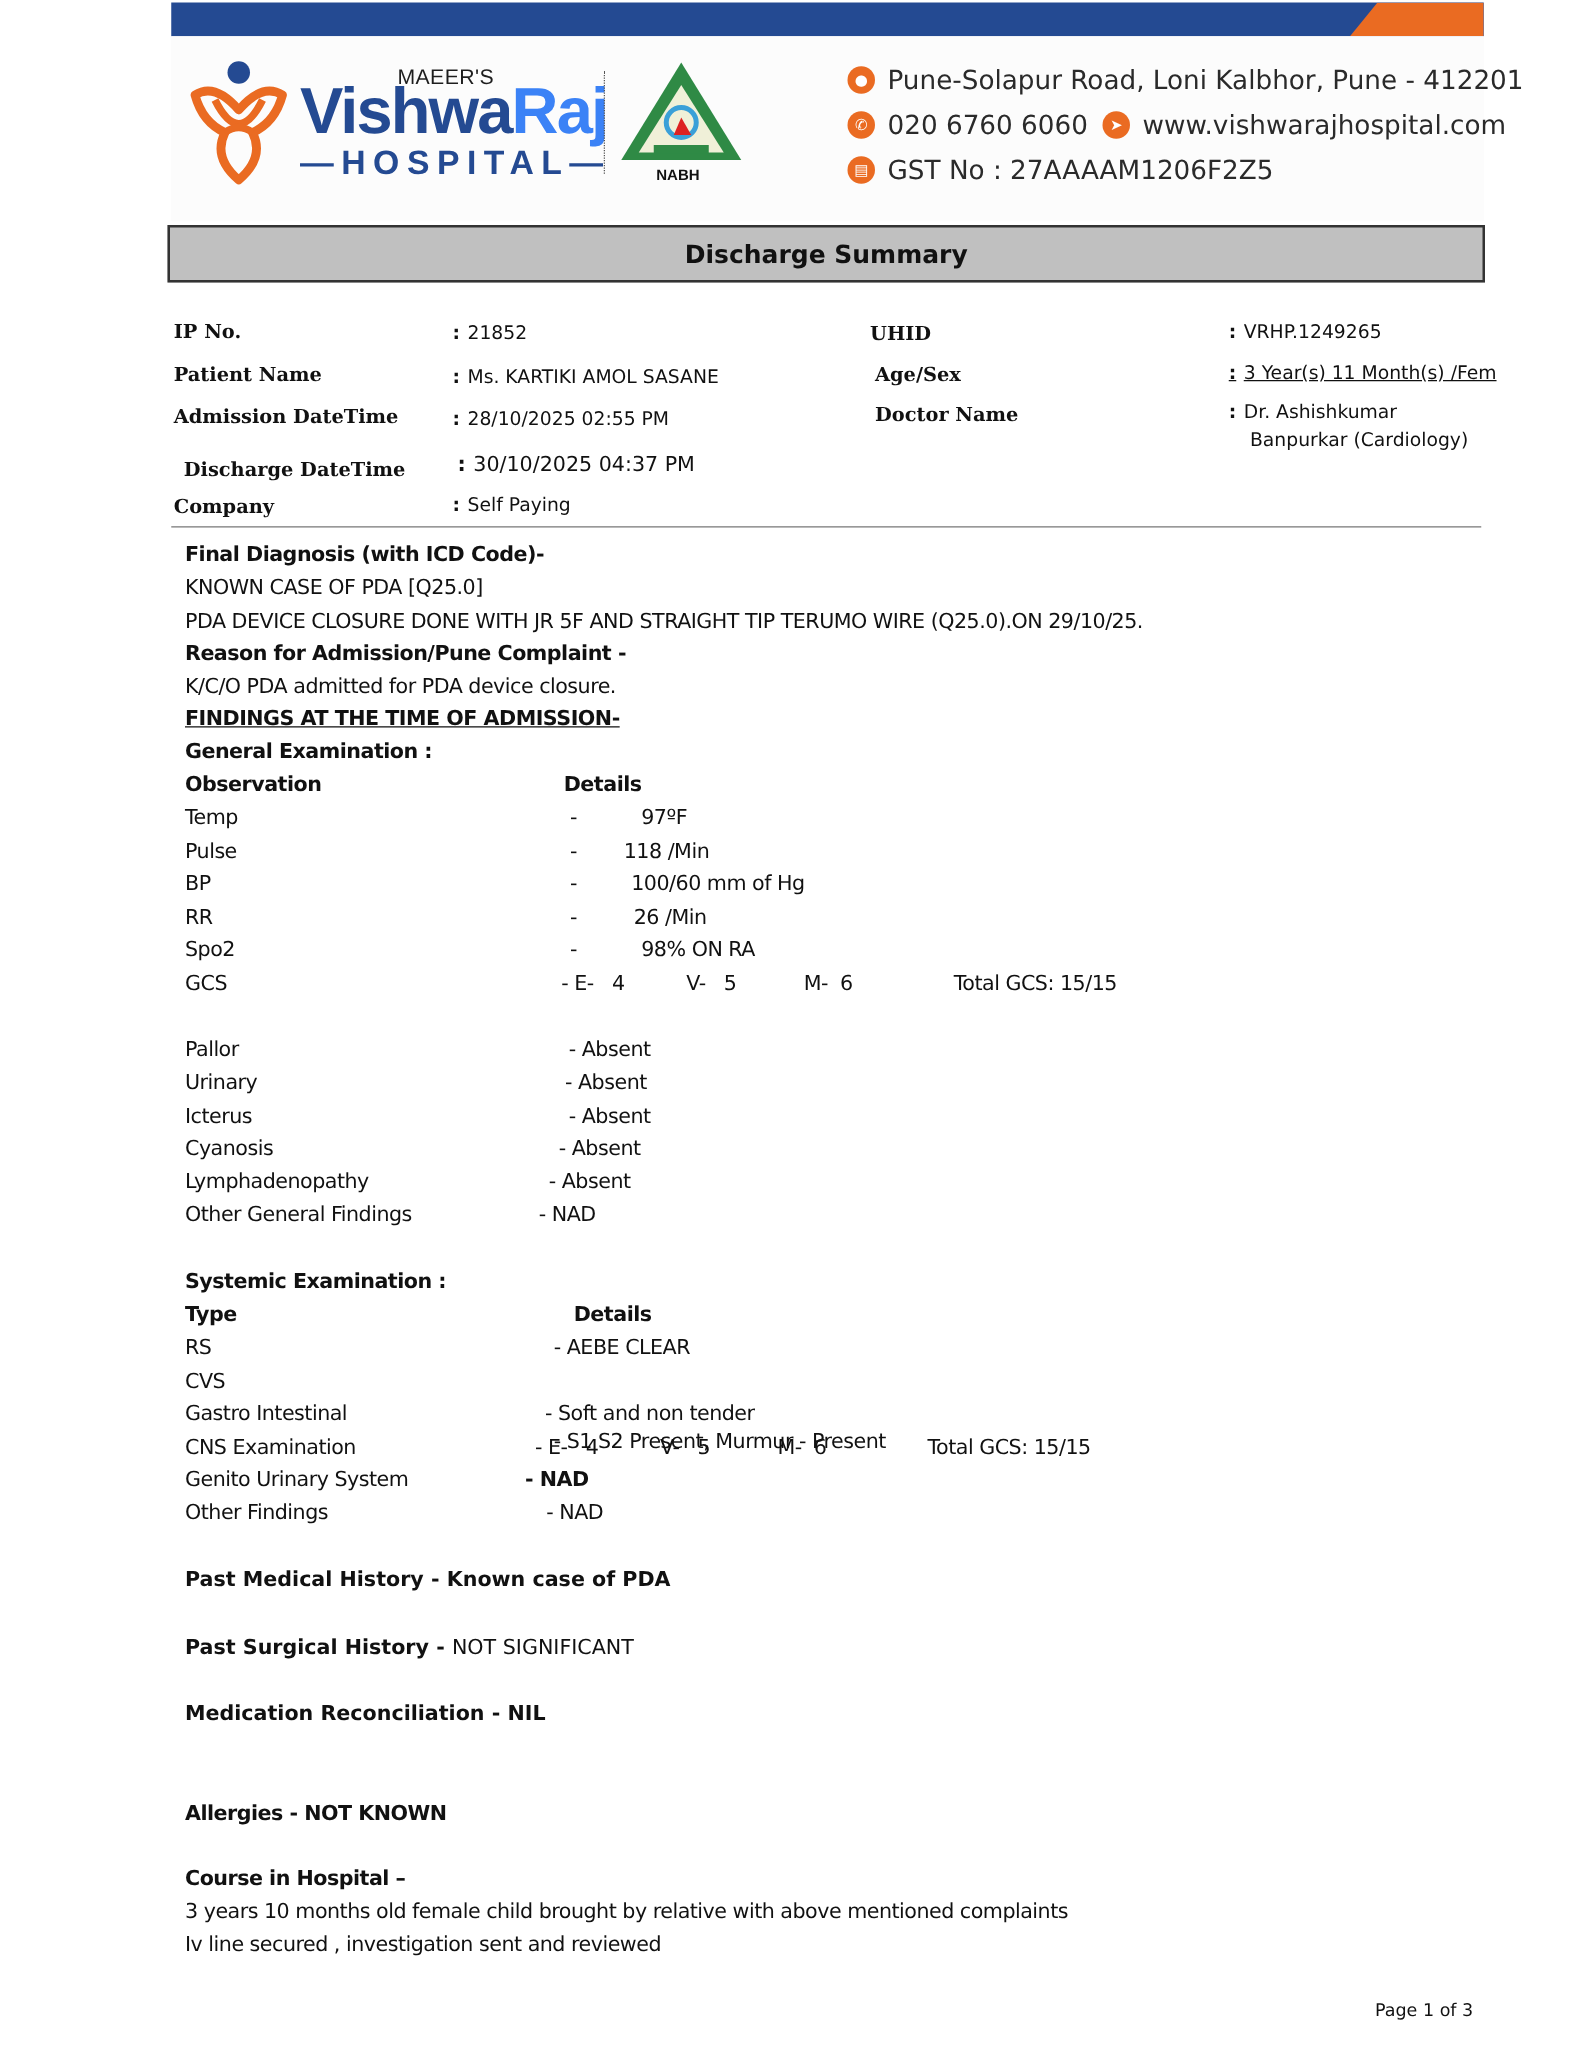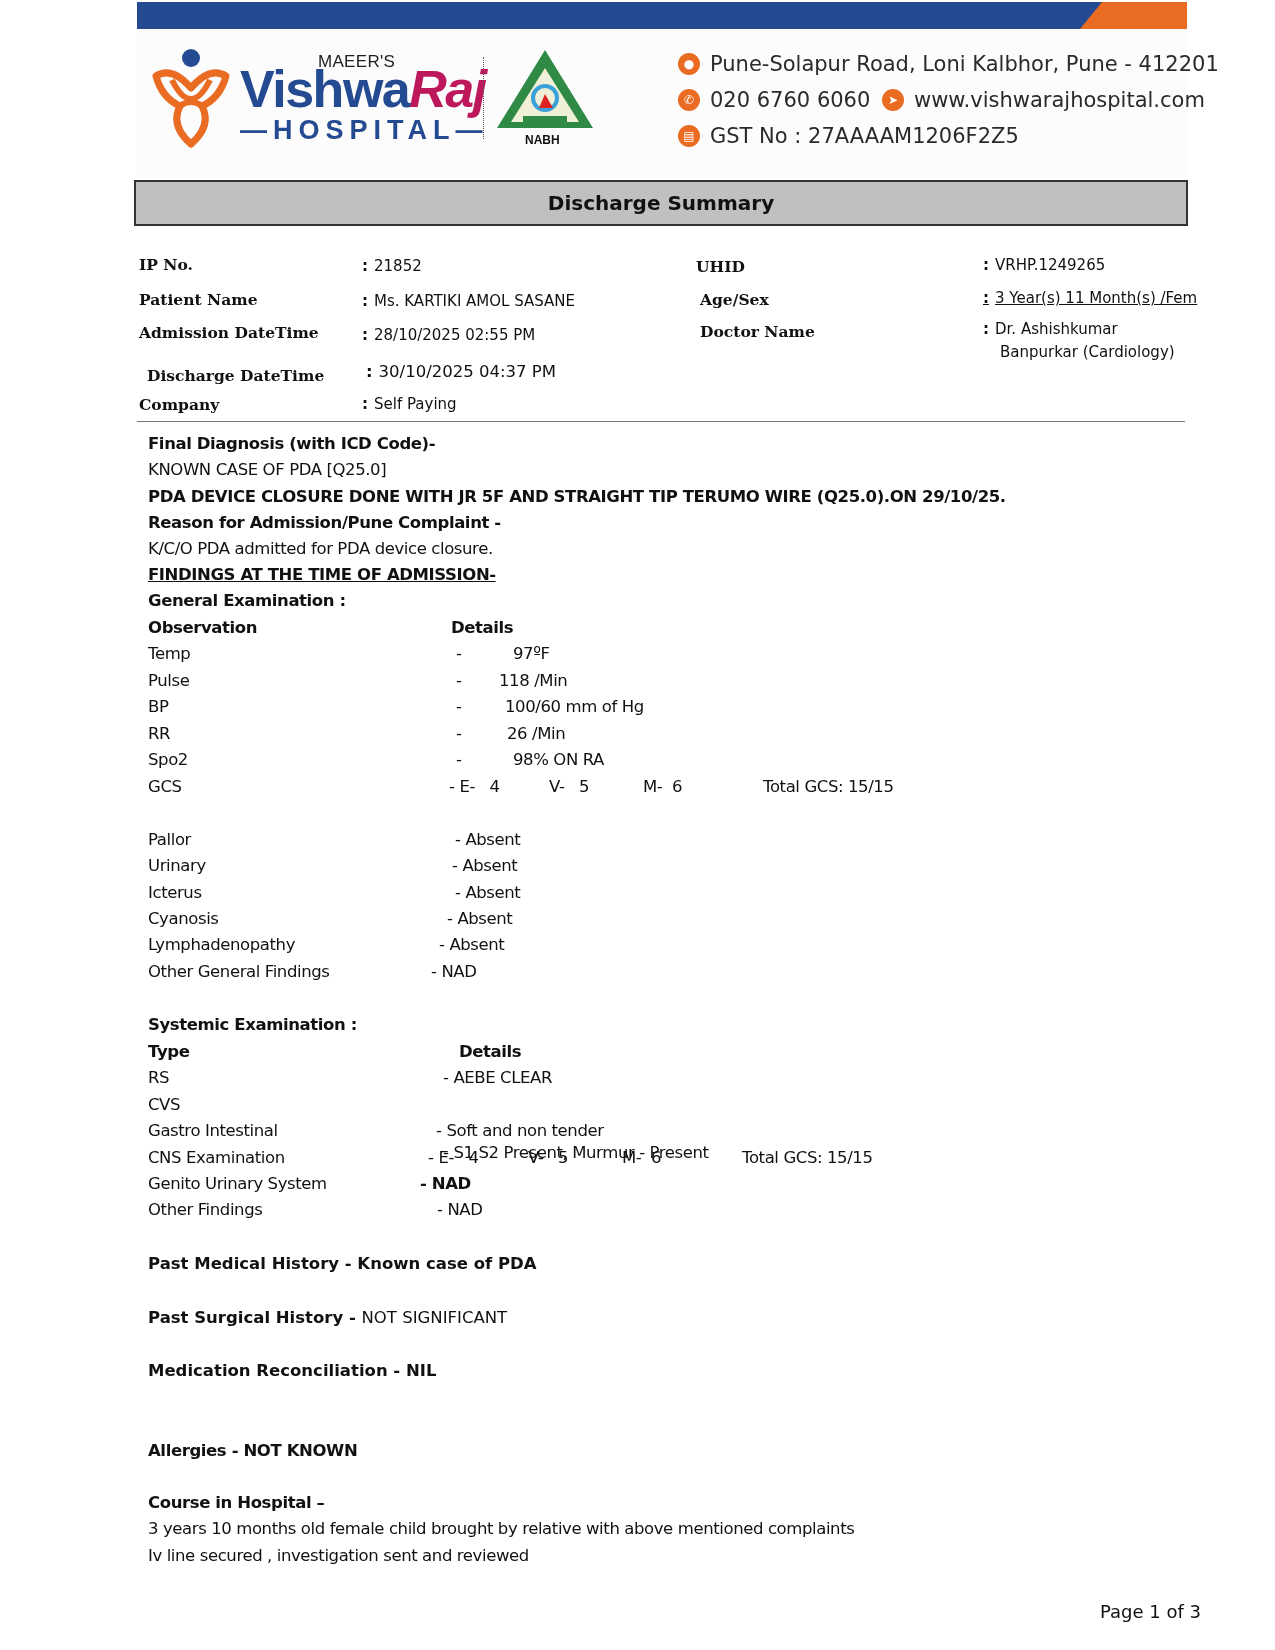--- a/index.html
+++ b/index.html
@@ -11,21 +11,21 @@
   .top-band { left: 137px; top: 2px; width: 1050px; height: 27px; background: #244a92; }
   .top-band-orange { left: 1080px; top: 2px; width: 107px; height: 27px; background: #ea6b22;
                      clip-path: polygon(22px 0, 100% 0, 100% 100%, 0 100%); }
   .header-area { left: 137px; top: 29px; width: 1050px; height: 148px; background: #fcfcfc; }
 
   
   .logo-mark { left: 150px; top: 48px; width: 82px; height: 100px; }
   .brand-maeers { left: 318px; top: 52px; font-family: "Liberation Sans", sans-serif; font-size: 17px; color: #1e1e1e; letter-spacing: 0.3px; }
   .brand-name { left: 240px; top: 60px; font-family: "Liberation Sans", sans-serif; font-weight: bold; font-size: 52px; letter-spacing: -1.5px; line-height: 58px; }
   .brand-vishwa { color: #244a92; }
-  .brand-raj { color: #be185d; font-style: italic; }
+  .brand-raj { color: #3b82f6; }
   .brand-hospital { left: 240px; top: 115px; font-family: "Liberation Sans", sans-serif; font-weight: bold; font-size: 27px; color: #244a92; letter-spacing: 6px; }
   .brand-divider { left: 483px; top: 57px; height: 82px; border-left: 1px dotted #555; }
   .nabh { left: 495px; top: 48px; width: 100px; height: 100px; }
   .nabh-label { left: 525px; top: 133px; font-family: "Liberation Sans", sans-serif; font-weight: bold; font-size: 12px; color: #111; }
 
   
   .contact-row { font-family: "DejaVu Sans", sans-serif; font-size: 21px; color: #2a2a2a; display: flex; align-items: center; gap: 10px; white-space: nowrap; }
   .contact-icon { width: 22px; height: 22px; border-radius: 50%; background: #ea6b22; display: inline-flex; align-items: center; justify-content: center; color: #fff; font-size: 12px; flex-shrink: 0; }
   .c1 { left: 678px; top: 52px; }
   .c2 { left: 678px; top: 88px; }
@@ -40,21 +40,21 @@
   
   .lbl { font-family: "DejaVu Serif", serif; font-weight: bold; font-size: 15.5px; color: #111; white-space: nowrap; }
   .val { font-family: "DejaVu Sans", sans-serif; font-size: 15px; color: #111; white-space: nowrap; }
   .colon { font-weight: bold; margin-right: 6px; }
   .info-rule { left: 137px; top: 421px; width: 1048px; border-top: 1px solid #777; }
 
   
   .bt { font-family: "DejaVu Sans", sans-serif; font-size: 16.5px; color: #111; white-space: nowrap; letter-spacing: -0.4px; }
   .bb { font-weight: bold; }
   .ul { text-decoration: underline; }
-  .page-num { left: 1100px; top: 1601px; font-family: "DejaVu Sans", sans-serif; font-size: 18px; color: #111; }
+  .page-num { left: 1100px; top: 1601px; font-family: "DejaVu Sans", sans-serif; font-size: 14px; color: #111; }
 </style>
 </head>
 <body>
 
 <div class="abs top-band"></div>
 <div class="abs top-band-orange"></div>
 <div class="abs header-area"></div>
 
 <svg class="abs logo-mark" viewBox="0 0 82 100">
   <circle cx="41" cy="10" r="9" fill="#244a92"></circle>
@@ -119,21 +119,21 @@
 <div class="abs val" style="left:983px;top:289px;text-decoration:underline;"><span class="colon">:</span><span>3 Year(s) 11 Month(s) /Fem</span></div>
 
 <div class="abs lbl" style="left:700px;top:322px;">Doctor Name</div>
 <div class="abs val" style="left:983px;top:320px;"><span class="colon">:</span><span>Dr. Ashishkumar</span></div>
 <div class="abs val" style="left:1000px;top:343px;">Banpurkar (Cardiology)</div>
 
 <div class="abs info-rule"></div>
 
 <div class="abs bt bb" style="left:148px;top:434px;">Final Diagnosis (with ICD Code)-</div>
 <div class="abs bt" style="left:148px;top:460px;">KNOWN CASE OF PDA [Q25.0]</div>
-<div class="abs bt" style="left:148px;top:487px;font-weight:bold;">PDA DEVICE CLOSURE DONE WITH JR 5F AND STRAIGHT TIP TERUMO WIRE (Q25.0).ON 29/10/25.</div>
+<div class="abs bt" style="left:148px;top:487px;">PDA DEVICE CLOSURE DONE WITH JR 5F AND STRAIGHT TIP TERUMO WIRE (Q25.0).ON 29/10/25.</div>
 
 <div class="abs bt bb" style="left:148px;top:513px;">Reason for Admission/Pune Complaint -</div>
 <div class="abs bt" style="left:148px;top:539px;">K/C/O PDA admitted for PDA device closure.</div>
 
 <div class="abs bt bb ul" style="left:148px;top:565px;">FINDINGS AT THE TIME OF ADMISSION-</div>
 <div class="abs bt bb" style="left:148px;top:591px;">General Examination :</div>
 <div class="abs bt bb" style="left:148px;top:618px;text-align:center;">Observation</div>
 <div class="abs bt bb" style="left:451px;top:618px;">Details</div>
 
 <div id="vitals">

